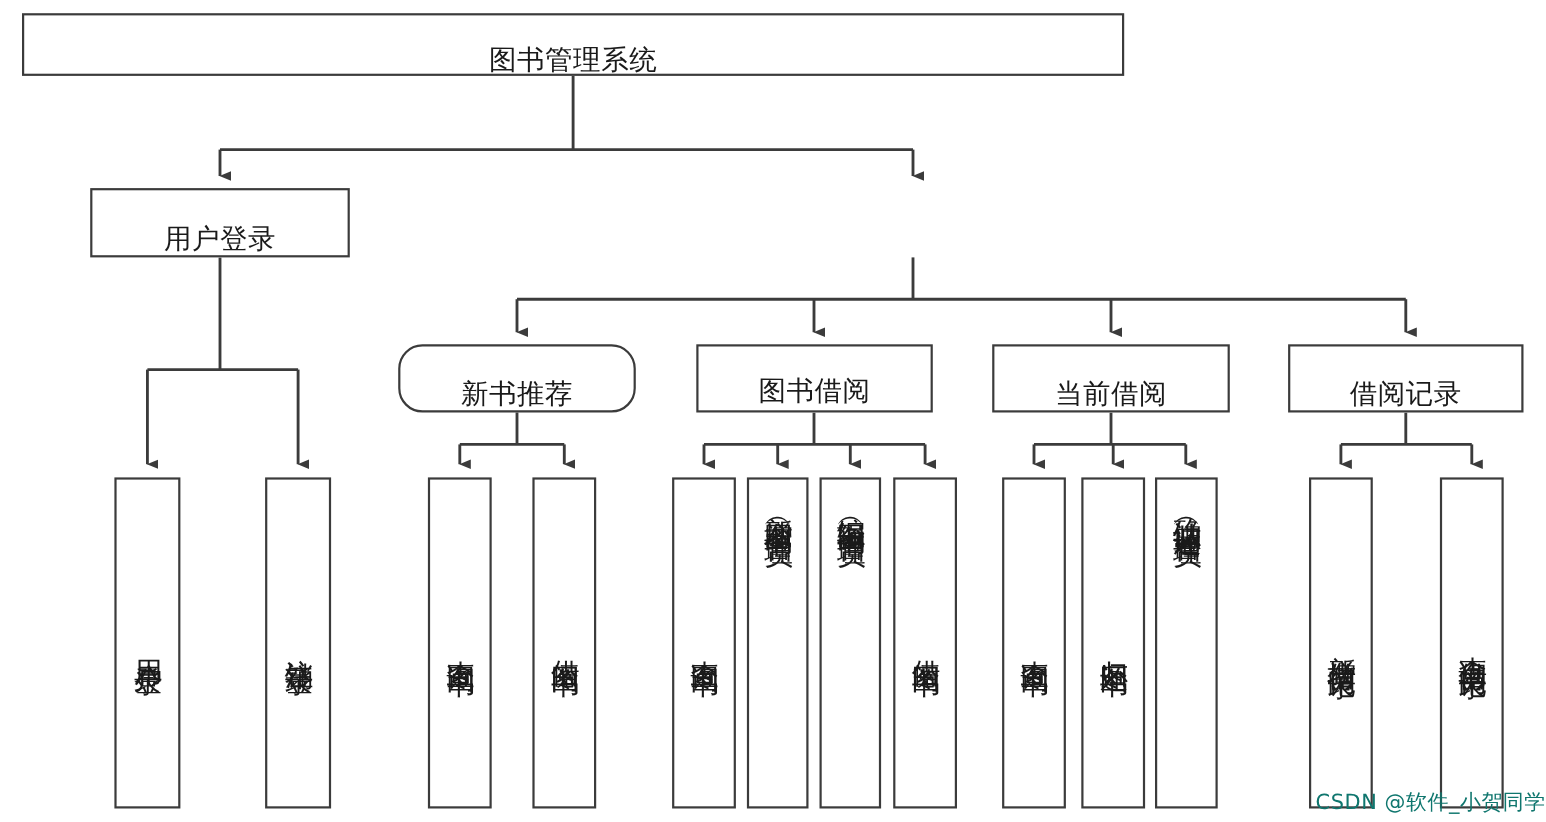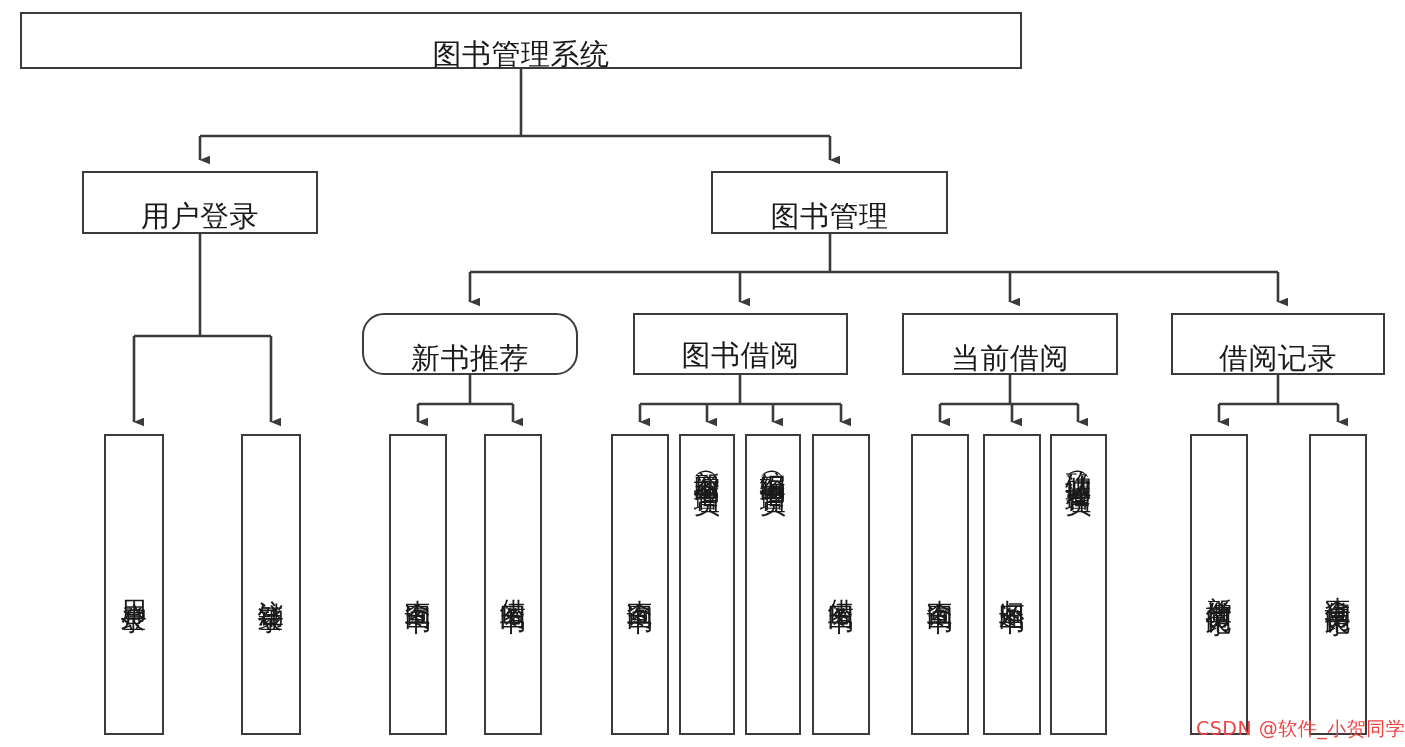--- a/index.html
+++ b/index.html
@@ -35,21 +35,21 @@
     justify-content: center;
     color: #1a1a1a;
   }
   .node .lbl {
     display: block;
     text-align: center;
     line-height: 1.18;
     letter-spacing: 0.5px;
   }
   .node.horizontal .lbl {
-    font-size: 29px;
+    font-size: 25px;
     white-space: nowrap;
     margin-top: 28px;
   }
   .node.vertical {
     align-items: flex-start;
     padding-top: 14px;
   }
   .node.vertical .lbl {
     writing-mode: vertical-rl;
     text-orientation: upright;
@@ -57,21 +57,21 @@
     letter-spacing: 3px;
     white-space: nowrap;
     text-align: left;
   }
   .node.vertical.mid {
     align-items: center;
     padding-top: 0;
   }
   .watermark {
     position: absolute;
-    color: #ef4444;
+    color: #0f766e;
     font-size: 19px;
     white-space: nowrap;
     letter-spacing: 0.5px;
   }
 </style>
 </head>
 <body>
 
 <div id="canvas">
 
@@ -125,23 +125,20 @@
     </g>
   </svg>
 
   <div class="node horizontal" style="left:20px;top:12px;width:1002px;height:57px;">
     <span class="lbl">图书管理系统</span>
   </div>
 
   <div class="node horizontal" style="left:82px;top:171px;width:236px;height:63px;">
     <span class="lbl">用户登录</span>
   </div>
-  <div class="node horizontal" style="left:711px;top:171px;width:237px;height:63px;">
-    <span class="lbl">图书管理</span>
-  </div>
 
   <div class="node horizontal" style="left:362px;top:313px;width:216px;height:62px;border-radius:22px;">
     <span class="lbl">新书推荐</span>
   </div>
   <div class="node horizontal" style="left:633px;top:313px;width:215px;height:62px;font-family:Liberation Mono, monospace;">
     <span class="lbl">图书借阅</span>
   </div>
   <div class="node horizontal" style="left:902px;top:313px;width:216px;height:62px;">
     <span class="lbl">当前借阅</span>
   </div>

